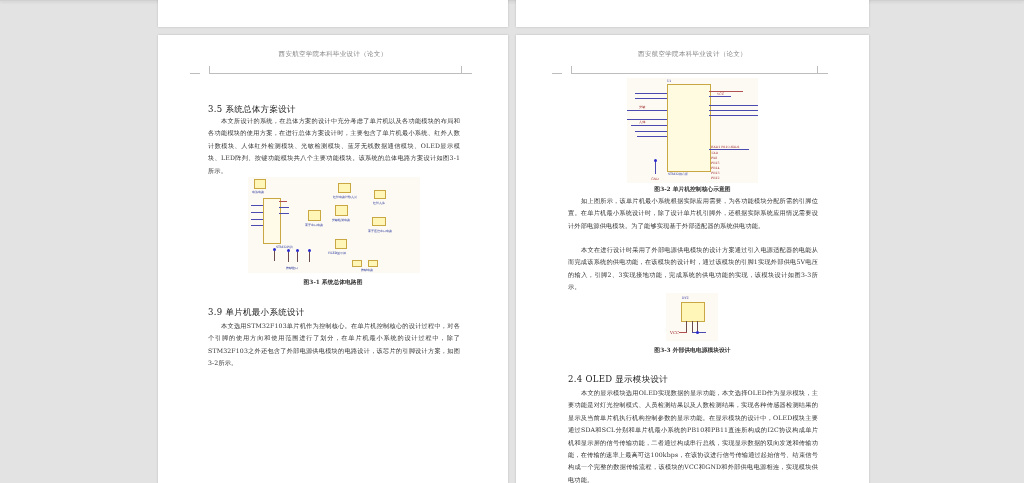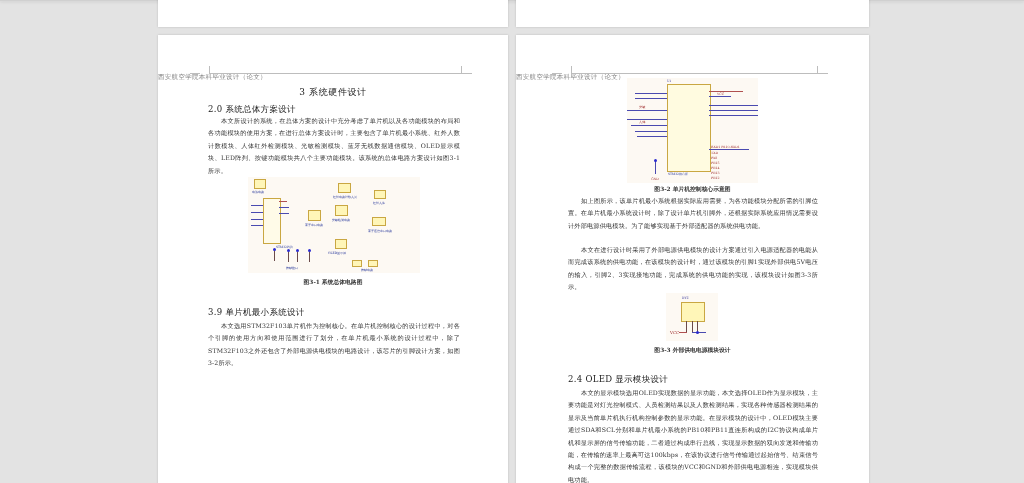--- a/index.html
+++ b/index.html
@@ -8,21 +8,21 @@
     background:#e3e3e3; position:relative;
     font-family:"DejaVu Serif","Liberation Serif",serif;
   }
   .topbar-shadow { position:absolute; left:0; top:0; width:1024px; height:1px; background:#d0d0d0; box-shadow:0 1px 3px rgba(0,0,0,.15); }
   .page { position:absolute; background:#fff; box-shadow:0 0 2px rgba(0,0,0,.18); overflow:hidden; }
   .page.prev-l { left:158px; top:-4px; width:350px; height:31px; }
   .page.prev-r { left:516px; top:-4px; width:353px; height:31px; }
   .page.left { left:158px; top:35px; width:350px; height:460px; }
   .page.right { left:516px; top:35px; width:353px; height:460px; }
 
-  .header-text { position:absolute; top:38px; width:100%; font-size:6.5px; color:#888; letter-spacing:.3px; }
+  .header-text { position:absolute; top:15px; width:100%; text-align:center; font-size:6.5px; color:#888; letter-spacing:.3px; }
   .header-line { position:absolute; top:38px; height:1px; background:#bdbdbd; }
   .header-tick { position:absolute; top:31px; width:1px; height:8px; background:#bdbdbd; }
   .header-ext { position:absolute; top:38px; height:1px; background:#bdbdbd; width:10px; }
 
   .chapter-title { position:absolute; top:51px; width:100%; text-align:center; font-size:9px; color:#222; letter-spacing:.6px; }
   .section-title { position:absolute; font-size:8.5px; color:#222; letter-spacing:.3px; }
   .para { position:absolute; font-size:6.2px; line-height:12.4px; color:#333; text-align:justify; letter-spacing:.15px; }
   .para .indent { display:inline-block; width:13px; }
   .caption { position:absolute; width:100%; text-align:center; font-size:5.8px; font-weight:bold; color:#333; }
 
@@ -52,23 +52,22 @@
 </div>
 
 <div class="page left">
   <div class="header-text">西安航空学院本科毕业设计（论文）</div>
   <div class="header-ext" style="left:32px;"></div>
   <div class="header-tick" style="left:51px;"></div>
   <div class="header-line" style="left:51px;width:253px;"></div>
   <div class="header-tick" style="left:303px;"></div>
   <div class="header-ext" style="left:304px;"></div>
 
-  <div class="chapter-title">3 系统硬件设计</div>
 
-  <div class="section-title" style="left:50px;top:69px;">2.0 系统总体方案设计</div>
+  <div class="section-title" style="left:50px;top:69px;">3.5 系统总体方案设计</div>
   <div class="para" style="left:50px;top:80px;width:252px;"><span class="indent"></span><span>本文所设计的系统，在总体方案的设计中充分考虑了单片机以及各功能模块的布局和各功能模块的使用方案，在进行总体方案设计时，主要包含了单片机最小系统、红外人数计数模块、人体红外检测模块、光敏检测模块、蓝牙无线数据通信模块、OLED显示模块、LED阵列、按键功能模块共八个主要功能模块。该系统的总体电路方案设计如图3-1所示。</span></div>
 
   <div class="fig" style="left:90px;top:142px;width:172px;height:96px;">
     <div class="chip-sm" style="left:6px;top:2px;width:10px;height:8px;"></div>
     <div class="lbl" style="left:4px;top:13px;">电源电路</div>
     <div class="chip" style="left:15px;top:21px;width:16px;height:44px;background:#fffbe8;"></div>
     <div class="wire-b" style="left:3px;top:28px;width:12px;"></div>
     <div class="wire-b" style="left:3px;top:35px;width:12px;"></div>
     <div class="wire-b" style="left:3px;top:42px;width:12px;"></div>
     <div class="wire-b" style="left:3px;top:48px;width:12px;"></div>

